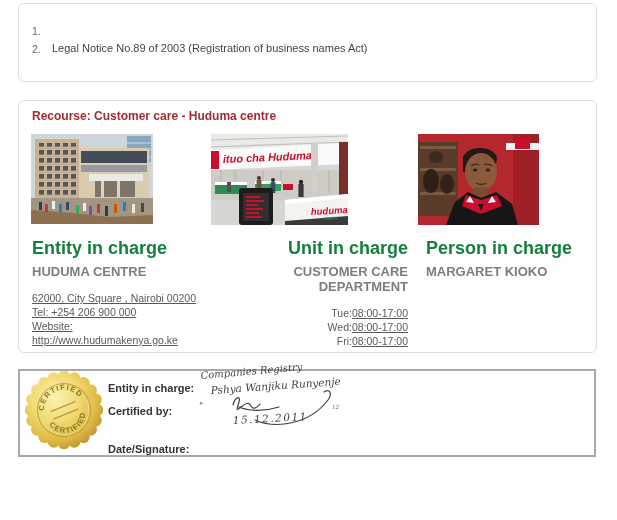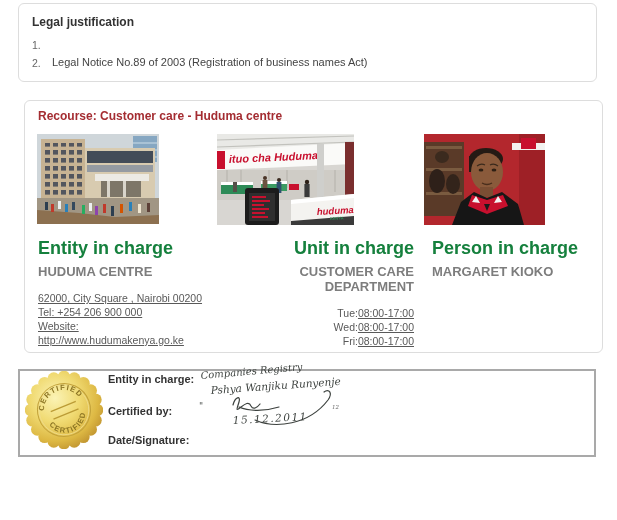--- a/index.html
+++ b/index.html
@@ -13,51 +13,50 @@
   .panel-legal { left:18px; top:3px; width:579px; height:79px; padding:11px 13px 0 13px; }
   .panel-title { font-size:12px; font-weight:bold; color:#333; }
   .legal-list { margin-top:9px; }
   .legal-item { display:flex; margin-top:0; }
   .legal-item + .legal-item { margin-top:5px; }
   .legal-num { width:20px; flex:0 0 20px; font-size:10.5px; color:#666; padding-top:1px; }
   .legal-text { font-size:11px; color:#444; }
   .legal-note { font-size:10px; color:#6e6e6e; margin-top:3px; }
 
   
-  .panel-recourse { left:24px; top:100px; width:579px; height:253px; }
+  .panel-recourse { left:18px; top:100px; width:579px; height:253px; }
   .recourse-title { position:absolute; left:13px; top:8px; font-size:12px; font-weight:bold; color:#a42d32; }
   .photo { position:absolute; top:33px; display:block; }
   .photo-entity { left:12px; }
   .photo-unit { left:192px; }
   .photo-person { left:399px; }
   .col { position:absolute; top:137px; }
   .col-entity { left:13px; width:180px; }
   .col-unit { left:214px; width:175px;text-align:right; }
   .col-person { left:407px; width:168px; }
   .col-heading { font-size:18px; font-weight:bold; color:#15803d; }
   .col-name { font-size:13px; font-weight:bold; color:#7d7d7d; margin-top:5px; }
   .col-body { margin-top:12px; font-size:10.5px; color:#595959; line-height:14px;text-decoration:underline; }
   .sched-row .sched-day { display:inline-block; width:36px; }
 
   
   .panel-cert { left:18px; top:369px; width:578px; height:88px; border:2px solid #a9a9a9; border-radius:0; }
   .seal { position:absolute; left:5px; top:0px; }
   .cert-label { position:absolute; left:88px; font-size:11px; font-weight:bold; color:#333; }
-  .cert-label-1 { top:2px; }
+  .cert-label-1 { top:11px; }
   .cert-label-2 { top:34px; }
-  .cert-label-3 { top:63px; }
+  .cert-label-3 { top:72px; }
   .handwriting { position:absolute; left:155px; top:-6px; }
 </style>
 </head>
 <body>
 
 <div class="page">
 
   <section class="panel panel-legal">
-    <h3 class="panel-title">Legal justification</h3>
     <div class="legal-list">
       <div class="legal-item">
         <span class="legal-num">1.</span>
       </div>
       <div class="legal-item">
         <span class="legal-num">2.</span>
         <div>
           <div class="legal-text">Legal Notice No.89 of 2003 (Registration of business names Act)</div>
         </div>
       </div>

